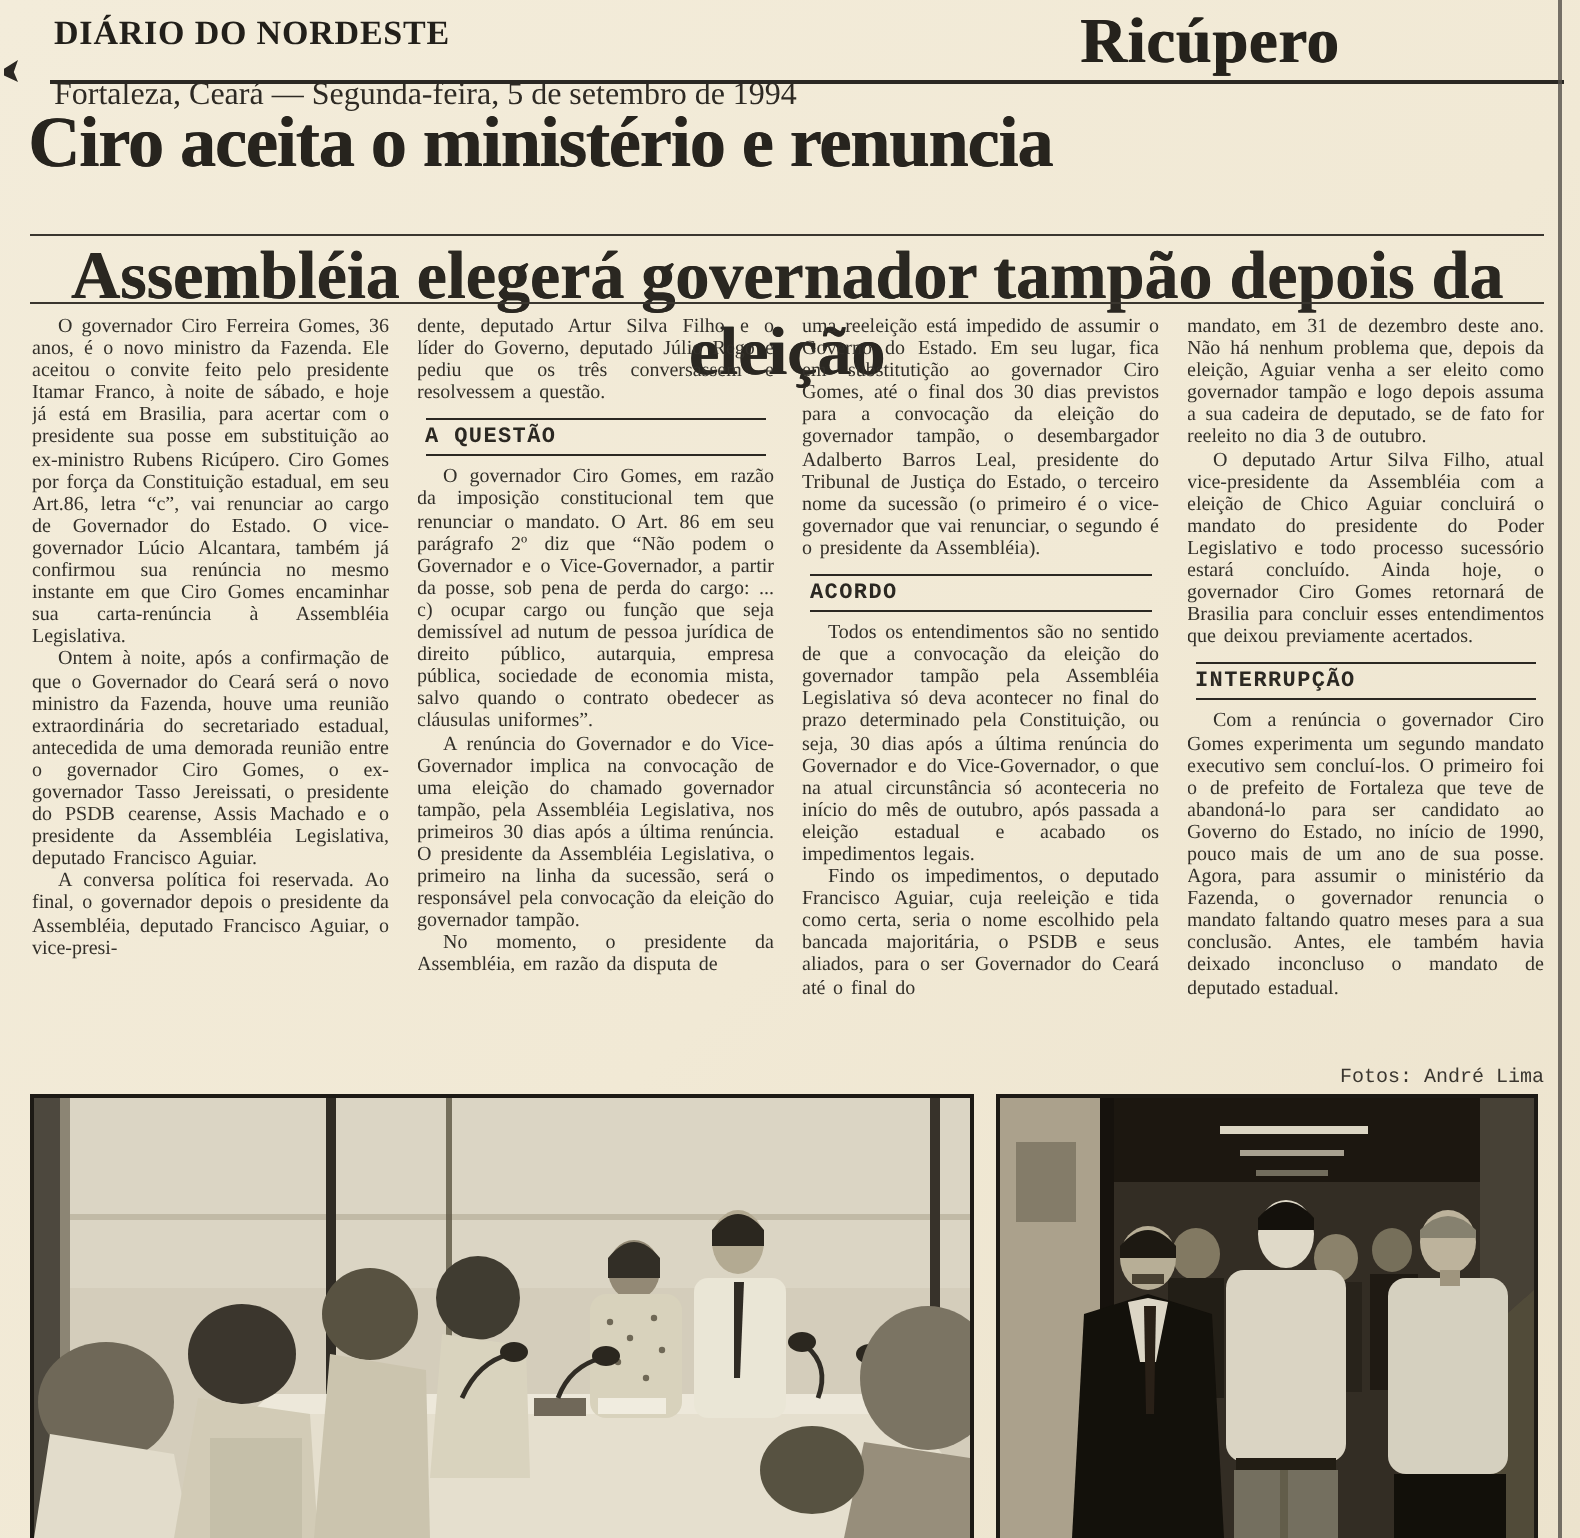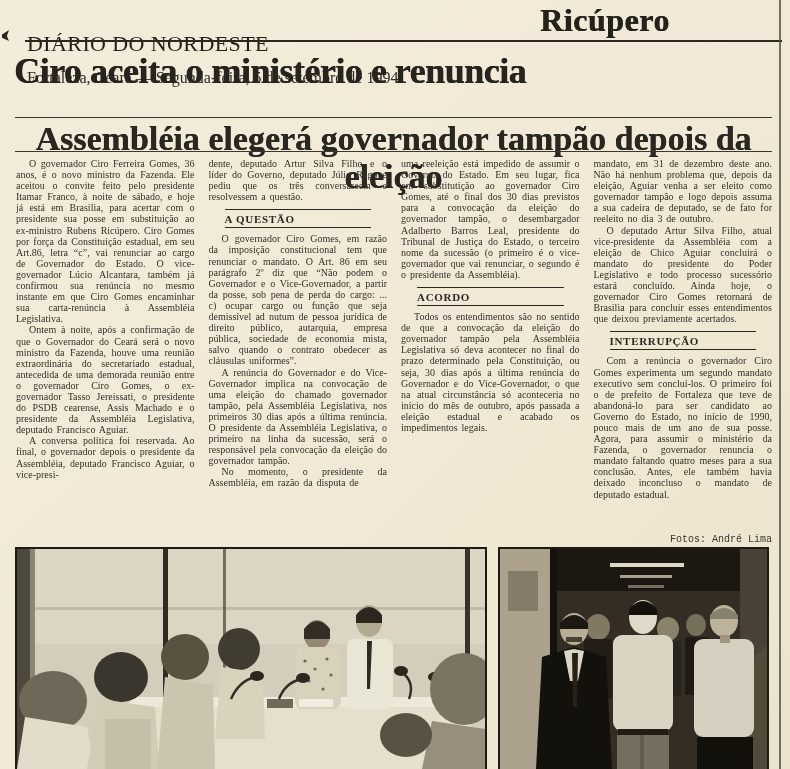--- a/index.html
+++ b/index.html
@@ -3,21 +3,21 @@
 <meta charset="utf-8">
 <style>
   html,body{margin:0;padding:0;}
   .page{
     position:relative; width:790px; height:769px; overflow:hidden;
     background:linear-gradient(135deg,#f3ecda 0%,#f1e9d5 55%,#ece3cd 100%);
     font-family:"Liberation Serif", serif; color:#2b2822;
   }
   
   .masthead{position:absolute; top:7px; left:27px;}
-  .paper-name{font-size:22px; font-weight:normal; letter-spacing:.4px; color:#221f1a;margin-top:24px;}
+  .paper-name{font-size:17px; font-weight:bold; letter-spacing:.4px; color:#221f1a;}
   .dateline{font-size:16px; margin-top:12px; color:#2e2a24;}
   .section-title{
     position:absolute; top:2px; left:540px; font-size:32px; font-weight:bold;
     letter-spacing:.5px; color:#25221c;
     text-shadow:.6px 0 0 #25221c;
   }
   .header-rule{position:absolute; top:40px; left:25px; right:8px; height:2px; background:#2b2823;}
   
   .headline{
     position:absolute; top:50px; left:14px; width:762px;
@@ -35,23 +35,23 @@
     position:absolute; top:158px; left:16px; width:756px; height:378px; overflow:hidden;
     display:grid; grid-template-columns:repeat(4,1fr); column-gap:14px;
   }
   .col{overflow:hidden;}
   .col p{
     margin:0; font-size:10px; line-height:11.1px; text-align:justify;
     text-indent:13px; word-spacing:1.4px; color:#33302a;
   }
   .col p.cont{text-indent:0;}
   .sec-heading{
-    margin:7px 16px 5px; padding:3px 0 2px; font-size:11px; font-weight:bold;
+    margin:7px 4px 5px; padding:3px 0 2px; font-size:11px; font-weight:bold;
     letter-spacing:.7px; color:#2b2822;
-    border-top:1.5px solid #2b2822; border-bottom:1px solid #2b2822;
+    border-top:1.5px solid #2b2822; border-bottom:1px solid #2b2822;font-family:Liberation Mono, monospace;
   }
   
   .photo-credit{
     position:absolute; top:534px; right:18px;
     font-family:Liberation Mono, monospace; font-size:10px; color:#3a362f;
   }
   .photos{position:absolute; top:547px; left:15px; display:flex; gap:11px;}
   .photo{border:2px solid #1d1a15; background:#cfc8b6; overflow:hidden;}
   .photo svg{display:block;}
   
@@ -86,20 +86,21 @@
       <p class="cont">dente, deputado Artur Silva Filho e o líder do Governo, deputado Júlio Rego e pediu que os três conversassem e resolvessem a questão.</p>
       <div class="sec-heading">A QUESTÃO</div>
       <p>O governador Ciro Gomes, em razão da imposição constitucional tem que renunciar o mandato. O Art. 86 em seu parágrafo 2º diz que “Não podem o Governador e o Vice-Governador, a partir da posse, sob pena de perda do cargo: ... c) ocupar cargo ou função que seja demissível ad nutum de pessoa jurídica de direito público, autarquia, empresa pública, sociedade de economia mista, salvo quando o contrato obedecer as cláusulas uniformes”.</p>
       <p>A renúncia do Governador e do Vice-Governador implica na convocação de uma eleição do chamado governador tampão, pela Assembléia Legislativa, nos primeiros 30 dias após a última renúncia. O presidente da Assembléia Legislativa, o primeiro na linha da sucessão, será o responsável pela convocação da eleição do governador tampão.</p>
       <p>No momento, o presidente da Assembléia, em razão da disputa de</p>
     </div>
     <div class="col">
       <p class="cont">uma reeleição está impedido de assumir o Governo do Estado. Em seu lugar, fica em substitutição ao governador Ciro Gomes, até o final dos 30 dias previstos para a convocação da eleição do governador tampão, o desembargador Adalberto Barros Leal, presidente do Tribunal de Justiça do Estado, o terceiro nome da sucessão (o primeiro é o vice-governador que vai renunciar, o segundo é o presidente da Assembléia).</p>
       <div class="sec-heading">ACORDO</div>
       <p>Todos os entendimentos são no sentido de que a convocação da eleição do governador tampão pela Assembléia Legislativa só deva acontecer no final do prazo determinado pela Constituição, ou seja, 30 dias após a última renúncia do Governador e do Vice-Governador, o que na atual circunstância só aconteceria no início do mês de outubro, após passada a eleição estadual e acabado os impedimentos legais.</p>
+      <p>Findo os impedimentos, o deputado Francisco Aguiar, cuja reeleição e tida como certa, seria o nome escolhido pela bancada majoritária, o PSDB e seus aliados, para o ser Governador do Ceará até o final do</p>
     </div>
     <div class="col">
       <p class="cont">mandato, em 31 de dezembro deste ano. Não há nenhum problema que, depois da eleição, Aguiar venha a ser eleito como governador tampão e logo depois assuma a sua cadeira de deputado, se de fato for reeleito no dia 3 de outubro.</p>
       <p>O deputado Artur Silva Filho, atual vice-presidente da Assembléia com a eleição de Chico Aguiar concluirá o mandato do presidente do Poder Legislativo e todo processo sucessório estará concluído. Ainda hoje, o governador Ciro Gomes retornará de Brasilia para concluir esses entendimentos que deixou previamente acertados.</p>
       <div class="sec-heading">INTERRUPÇÃO</div>
       <p>Com a renúncia o governador Ciro Gomes experimenta um segundo mandato executivo sem concluí-los. O primeiro foi o de prefeito de Fortaleza que teve de abandoná-lo para ser candidato ao Governo do Estado, no início de 1990, pouco mais de um ano de sua posse. Agora, para assumir o ministério da Fazenda, o governador renuncia o mandato faltando quatro meses para a sua conclusão. Antes, ele também havia deixado inconcluso o mandato de deputado estadual.</p>
     </div>
   </div>
 
   <div class="photo-credit">Fotos: André Lima</div>

